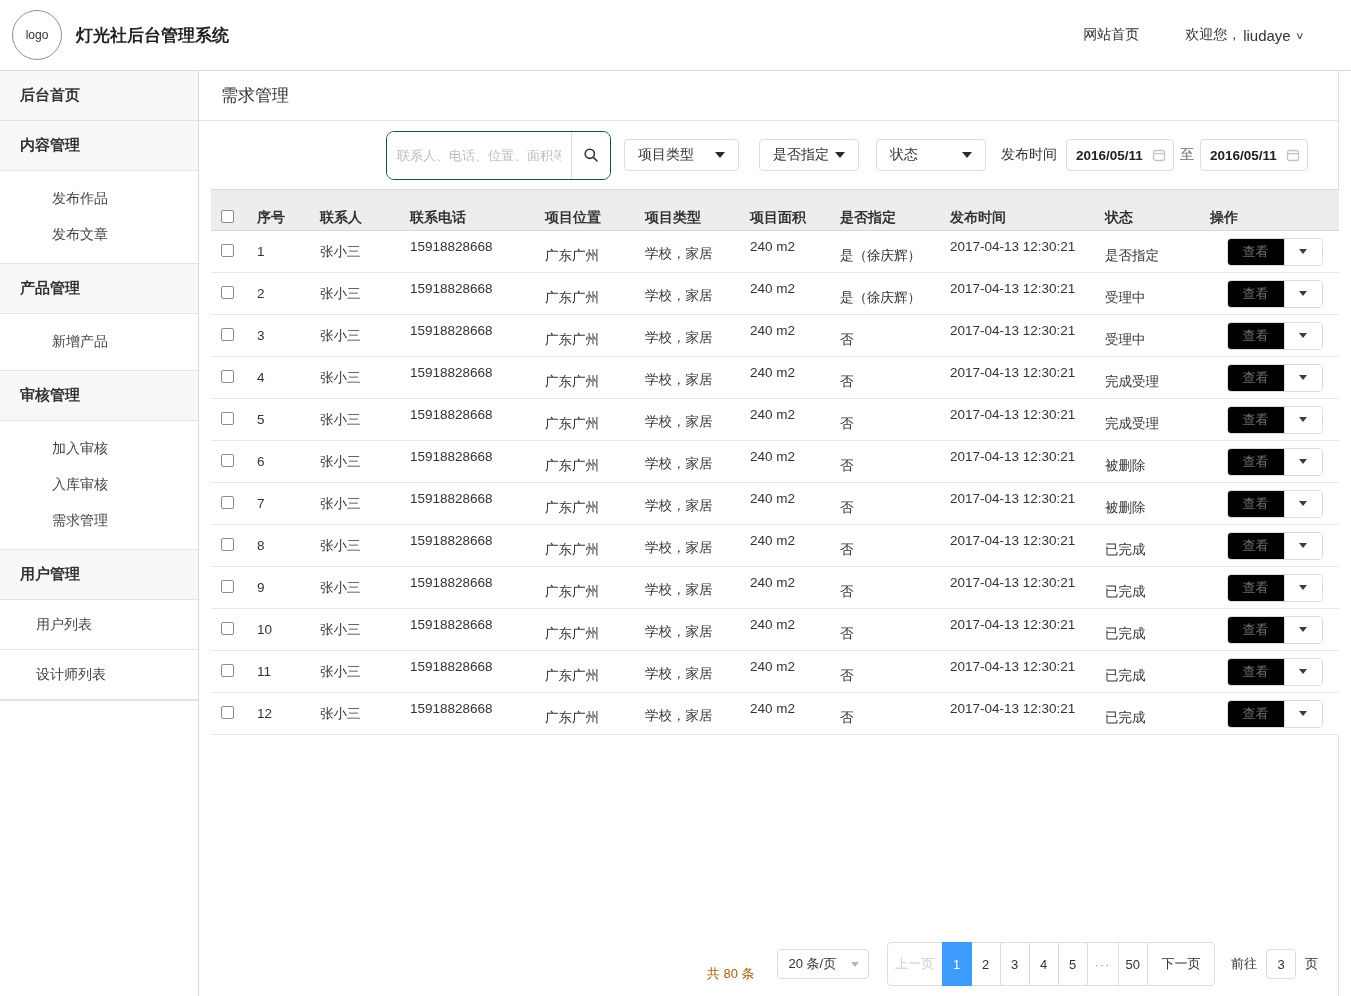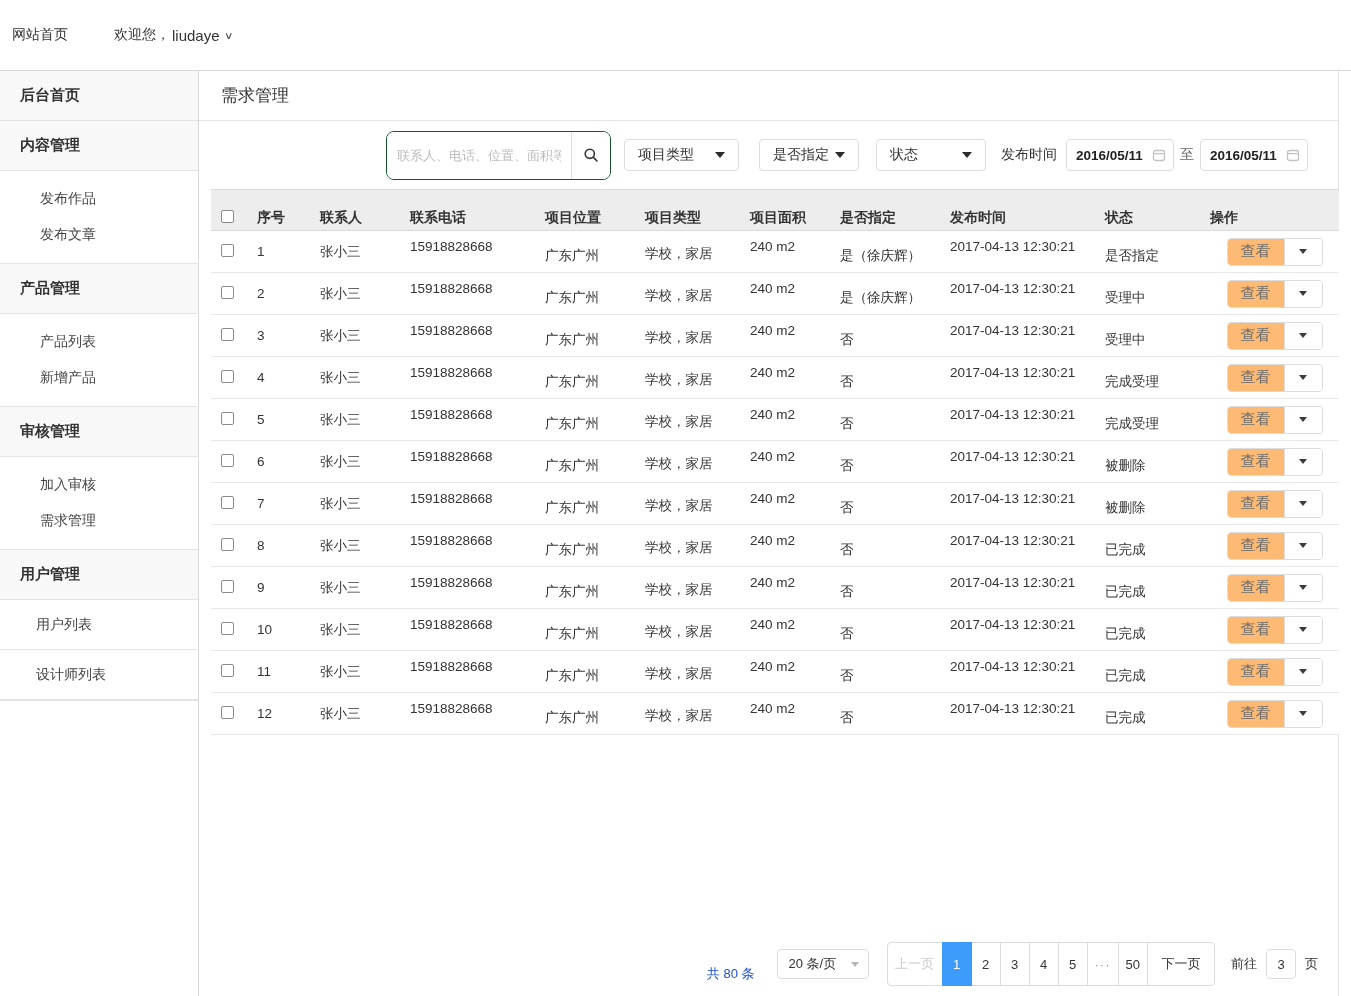--- a/index.html
+++ b/index.html
@@ -20,21 +20,21 @@
   .user-menu .chev { font-size:10px; color:#555; margin-left:5px; transform:scaleX(1.3); }
 
   
   .body { display:flex; height:925px; }
   .sidebar { width:199px; border-right:1px solid #d9d9d9; background:#fff; flex:none; }
   .main { width:1140px; border-right:1px solid #e0e0e0; display:flex; flex-direction:column; }
 
   
   .sb-header { height:50px; display:flex; align-items:center; padding-left:20px; background:#f8f8f8; border-bottom:1px solid #e4e4e4; font-size:15px; font-weight:700; color:#333; cursor:pointer; }
   .sb-header + .sb-group { border-bottom:1px solid #e4e4e4; }
-  .sb-group { padding:10px 4px; background:#fff; }
+  .sb-group { padding:10px 16px; background:#fff; }
   .sb-item { height:36px; display:flex; align-items:center; padding-left:36px; font-size:14px; color:#444; cursor:pointer; }
   .sb-group.divided { padding:0; }
   .sb-group.divided .sb-item { height:50px; border-bottom:1px solid #e4e4e4; }
 
   
   .page-title-bar { height:50px; display:flex; align-items:center; padding-left:22px; border-bottom:1px solid #e4e4e4; }
   .page-title-bar h1 { margin:0; font-size:17px; font-weight:500; color:#333; }
 
   
   .filter-bar { height:68px; display:flex; align-items:center; justify-content:flex-end; padding-right:30px; }
@@ -58,46 +58,52 @@
   table.grid th { height:41px; background:#ededed; border-top:1px solid #d9d9d9; border-bottom:1px solid #d9d9d9; font-size:14px; font-weight:700; color:#333; text-align:left; padding:16px 0 0 10px; }
   table.grid td { height:42px; border-bottom:1px solid #e8e8e8; font-size:13.5px; color:#333; padding:0 0 0 10px; background:#fff; }
   th.cb-cell, td.cb-cell { padding-left:11px; }
   th.op-col { text-align:center; padding-left:0; }
   td.op-cell { text-align:center; padding-left:0; }
   .checkbox { width:13px; height:13px; border:1px solid #8c8c8c; border-radius:2px; background:#fff; display:inline-block; cursor:pointer; }
   .off-up { position:relative; top:-5px; }
   .off-down { position:relative; top:4px; }
   .off-down2 { position:relative; top:2px; }
   .action-group { display:inline-flex; height:28px; border:1px solid #dcdcdc; border-radius:4px; overflow:hidden; background:#fff; }
-  .view-btn { width:57px; border:none; border-right:1px solid #dcdcdc; background:#fdba74; font-size:15px; color:#6e6e6e; }
+  .view-btn { width:57px; border:none; border-right:1px solid #dcdcdc; background:#000000; font-size:13px; color:#6e6e6e; }
   .caret-btn { width:37px; border:none; background:#fff; display:flex; align-items:center; justify-content:center; }
   .caret-btn .tri-sm { border-top-color:#3c3c3c; }
 
   
   .spacer { flex:1; }
   .pagination { display:flex; align-items:center; justify-content:flex-end; padding:0 20px 10px 0; }
-  .total { font-size:13px; color:#1d4ed8; margin-right:22px;margin-top:20px; }
+  .total { font-size:13px; color:#a16207; margin-right:22px;margin-top:20px; }
   .size-select { height:30px; width:92px; border:1px solid #dcdcdc; border-radius:4px; background:#fff; display:flex; align-items:center; justify-content:space-between; padding:0 9px 0 11px; font-size:13px; color:#333; margin-right:18px; cursor:pointer; }
   .page-group { display:flex; }
   #page-buttons { display:contents; }
   .pg-btn { height:44px; min-width:30px; padding:0 7px; background:#fff; border:1px solid #dcdcdc; margin-left:-1px; font-size:13px; color:#333; display:flex; align-items:center; justify-content:center; }
   .pg-prev { width:56px; border-radius:4px 0 0 4px; margin-left:0; color:#ccc; cursor:default; }
   .pg-next { width:68px; border-radius:0 4px 4px 0; }
   .pg-btn.active { background:#3d9bfb; border-color:#3d9bfb; color:#fff; position:relative; z-index:1; }
   .pg-btn.dots { color:#999; letter-spacing:1px; }
   .goto-label { font-size:13px; color:#333; margin-left:16px; }
   .goto-label.unit { margin-left:9px; }
   .goto-input { height:30px; width:30px; border:1px solid #dcdcdc; border-radius:4px; background:#fff; display:flex; align-items:center; justify-content:center; font-size:13px; color:#333; margin-left:9px; }
 </style>
 </head>
 <body>
 
 <div class="app">
 
   <header class="topbar">
+    <div class="topbar-left">
+      <div class="logo-circle">
+        <span>logo</span>
+      </div>
+      <div class="app-title">灯光社后台管理系统</div>
+    </div>
     <div class="topbar-right">
       <a class="nav-home">网站首页</a>
       <div class="user-menu">
         <span>欢迎您，</span>
         <span class="username">liudaye</span>
         <span class="chev">∨</span>
       </div>
     </div>
   </header>
 
@@ -115,32 +121,32 @@
           </div>
           <div class="sb-item">
             <span>发布文章</span>
           </div>
         </div>
         <div class="sb-header">
           <span>产品管理</span>
         </div>
         <div class="sb-group">
           <div class="sb-item">
-            <span>产品列表</span>
-          </div>
-          <div class="sb-item">
             <span>新增产品</span>
           </div>
         </div>
         <div class="sb-header">
           <span>审核管理</span>
         </div>
         <div class="sb-group">
           <div class="sb-item">
             <span>加入审核</span>
+          </div>
+          <div class="sb-item">
+            <span>入库审核</span>
           </div>
           <div class="sb-item">
             <span>需求管理</span>
           </div>
         </div>
         <div class="sb-header">
           <span>用户管理</span>
         </div>
         <div class="sb-group divided">
           <div class="sb-item">

